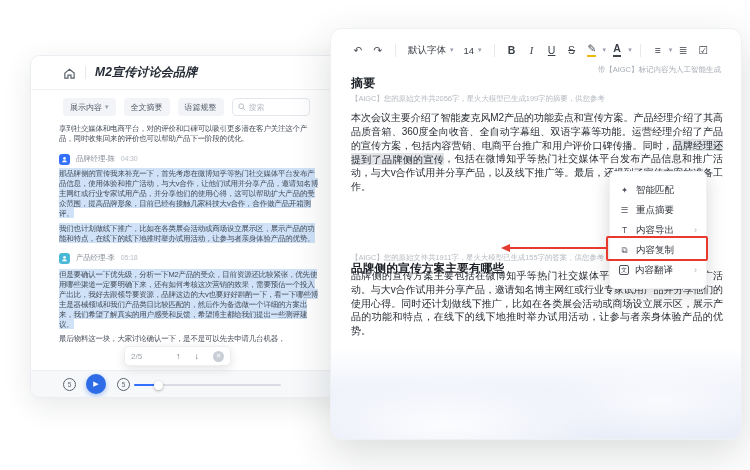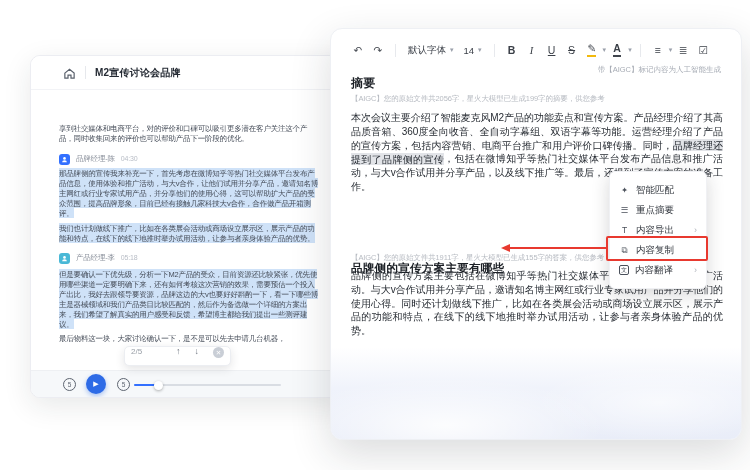--- a/index.html
+++ b/index.html
@@ -12,21 +12,21 @@
   
   .win-left {
     position:absolute; left:30px; top:55px; width:316px; height:343px;
     background:#fff; border:1px solid #ecedf2; border-radius:10px;
     box-shadow:0 8px 28px rgba(31,35,41,.10); overflow:hidden; z-index:1;
   }
   .lw-header { position:absolute; top:0; left:0; right:0; height:34px;
     display:flex; align-items:center; padding-left:32px; border-bottom:1px solid #f2f3f6; background:#fff; }
   .lw-home { width:13px; height:13px; color:#5a616c; }
   .lw-div { width:1px; height:13px; background:#e6e8ec; margin:0 9px; }
-  .lw-title { font-size:10px; font-weight:bold; color:#242a33; letter-spacing:.2px; }
+  .lw-title { font-size:12px; font-weight:bold; color:#242a33; letter-spacing:.2px;font-style:italic; }
   .lw-btnbar { position:absolute; top:42px; left:32px; right:10px; height:18px; display:flex; align-items:center; gap:8px; }
   .pill { height:18px; padding:0 7px; background:#f2f4f8; border-radius:4px;
     font-size:8px; color:#565d69; display:flex; align-items:center; gap:3px; white-space:nowrap; cursor:pointer; }
   .pill .caret { font-size:7px; color:#9aa0ab; }
   .searchbox { height:18px; width:78px; background:#fff; border:1px solid #e3e6ec; border-radius:4px;
     display:flex; align-items:center; padding:0 5px; gap:3px; }
   .searchbox svg { width:8px; height:8px; color:#aeb4be; flex:none; }
   .searchbox input { border:none; outline:none; width:100%; font-size:8px; color:#555; background:transparent;
     font-family:inherit; }
   .searchbox input::placeholder { color:#b9bec7; }
@@ -35,21 +35,21 @@
   .t-par { margin-top:6px; }
   .t-par .hl { background:#cfe2f8; box-decoration-break:clone; -webkit-box-decoration-break:clone; padding:0.5px 0;text-align:center; }
   .speaker { margin-top:9px; display:flex; align-items:center; gap:6px; height:12px; }
   .avatar { width:11px; height:11px; border-radius:3px; display:flex; align-items:center; justify-content:center; flex:none; }
   .avatar.blue { background:#3370ff; } .avatar.teal { background:#49b8d6; }
   .avatar svg { width:7px; height:7px; }
   .spk-name { font-size:7.5px; color:#8b919c; }
   .spk-time { font-size:7px; color:#b8bdc6; }
   .findbar { position:absolute; left:93px; top:290px; width:107px; height:20px; background:#fff;
     border:1px solid #eceef2; border-radius:5px; box-shadow:0 3px 10px rgba(31,35,41,.12);
-    display:flex; align-items:flex-start; padding:0 6px; gap:14px; z-index:3; }
+    display:flex; align-items:center; padding:0 6px; gap:14px; z-index:3; }
   .fb-count { font-size:8px; color:#9aa0a8; flex:1; }
   .fb-arrow { font-size:9px; color:#6f7681; cursor:pointer; line-height:1; }
   .fb-close { width:11px; height:11px; border-radius:50%; background:#c9ced6; color:#fff; font-size:6.5px;
     display:flex; align-items:center; justify-content:center; cursor:pointer; }
   .playbar { position:absolute; left:0; right:0; bottom:0; height:27px; background:#f6f8fa;
     border-top:1px solid #eef0f3; display:flex; align-items:center; z-index:2; }
   .circle5 { width:13px; height:13px; border:1.2px solid #5d6470; border-radius:50%;
     font-size:6.5px; color:#5d6470; display:flex; align-items:center; justify-content:center; cursor:pointer; }
   .circle5.r1 { margin-left:32px; } .circle5.r2 { margin-left:11px; }
   .playbtn { width:20px; height:20px; border-radius:50%; background:#2e6be6; color:#fff;
@@ -117,20 +117,39 @@
   <div class="lw-header">
     <span class="lw-home">
       <svg viewBox="0 0 14 14" fill="none" stroke="currentColor" stroke-width="1.3">
           <path d="M2 6.6 L7 2.4 L12 6.6 V12 H8.6 V8.8 H5.4 V12 H2 Z"></path>
         </svg>
     </span>
     <span class="lw-div"></span>
     <span class="lw-title">M2宣传讨论会品牌</span>
   </div>
 
+  <div class="lw-btnbar">
+    <span class="pill">
+      <span>展示内容</span>
+      <span class="caret">▾</span>
+    </span>
+    <span class="pill">
+      <span>全文摘要</span>
+    </span>
+    <span class="pill">
+      <span>语篇规整</span>
+    </span>
+    <span class="searchbox">
+      <svg viewBox="0 0 10 10">
+          <circle cx="4" cy="4" r="3" fill="none" stroke="currentColor" stroke-width="1.1"></circle>
+          <line x1="6.4" y1="6.4" x2="9" y2="9" stroke="currentColor" stroke-width="1.1"></line>
+        </svg>
+      <input type="text" placeholder="搜索" style="">
+    </span>
+  </div>
 
   <div class="transcript">
     <div class="t-par">享到社交媒体和电商平台，对的评价和口碑可以吸引更多潜在客户关注这个产品，同时收集回来的评价也可以帮助产品下一阶段的优化。</div>
 
     <div class="speaker">
       <span class="avatar blue">
         <svg viewBox="0 0 10 10">
             <circle cx="5" cy="3.4" r="1.9" fill="#fff"></circle>
             <path d="M1.6 9 a3.4 2.9 0 0 1 6.8 0 Z" fill="#fff"></path>
           </svg>

